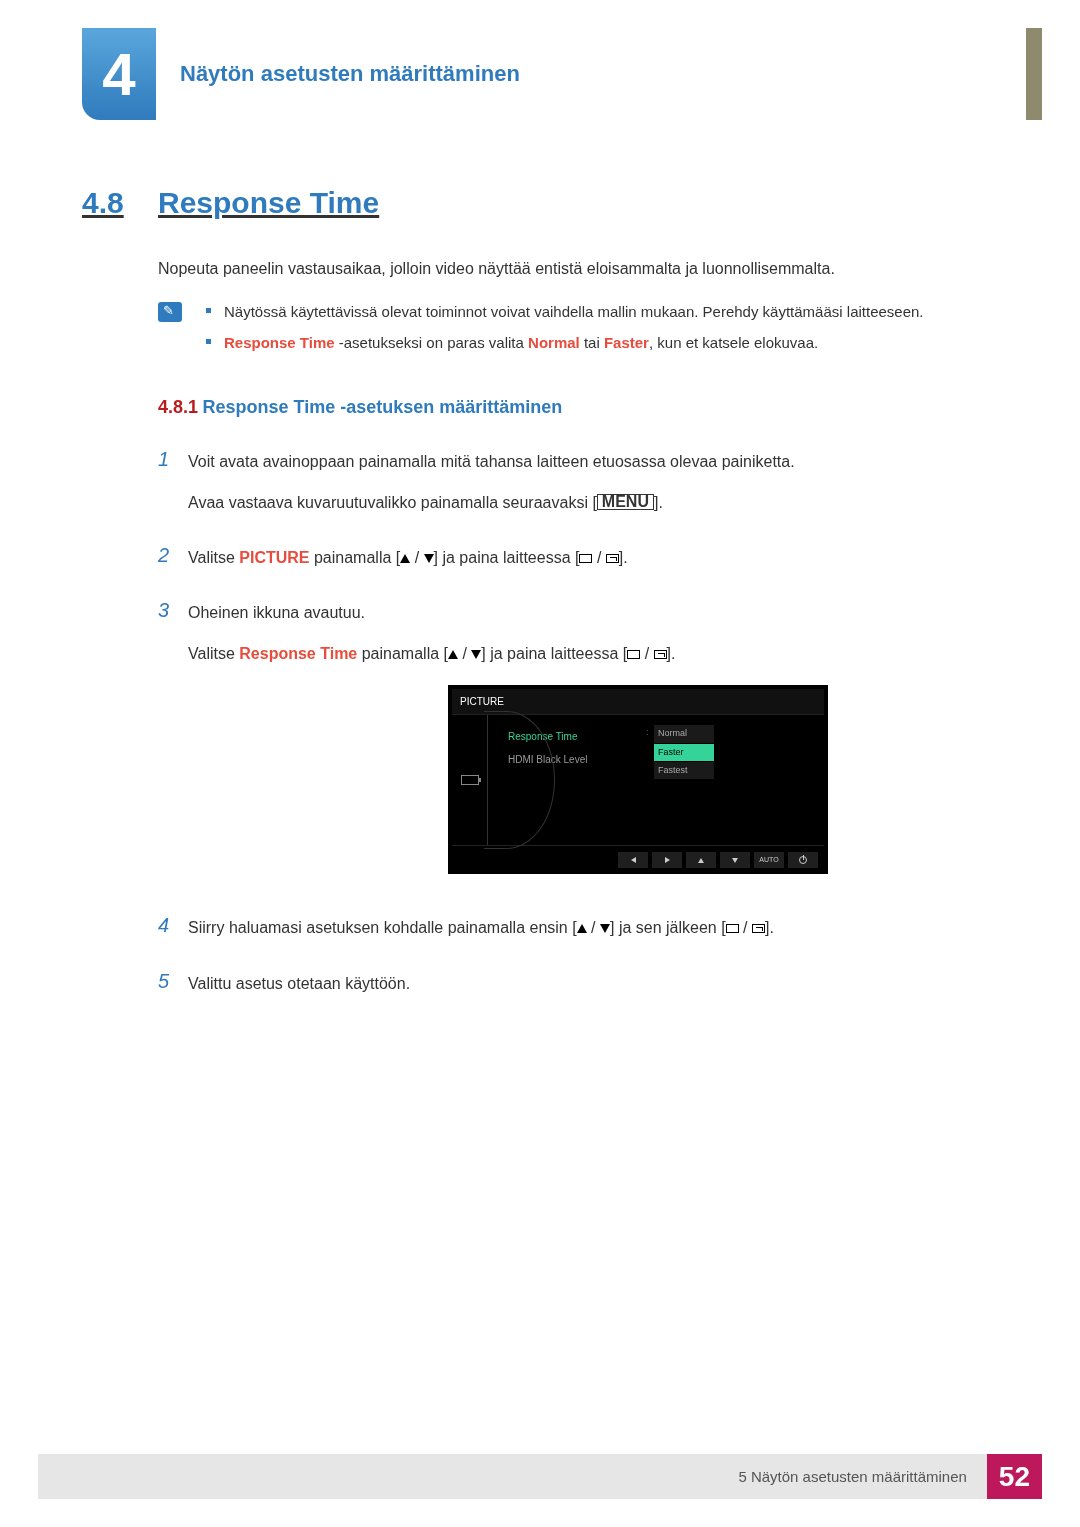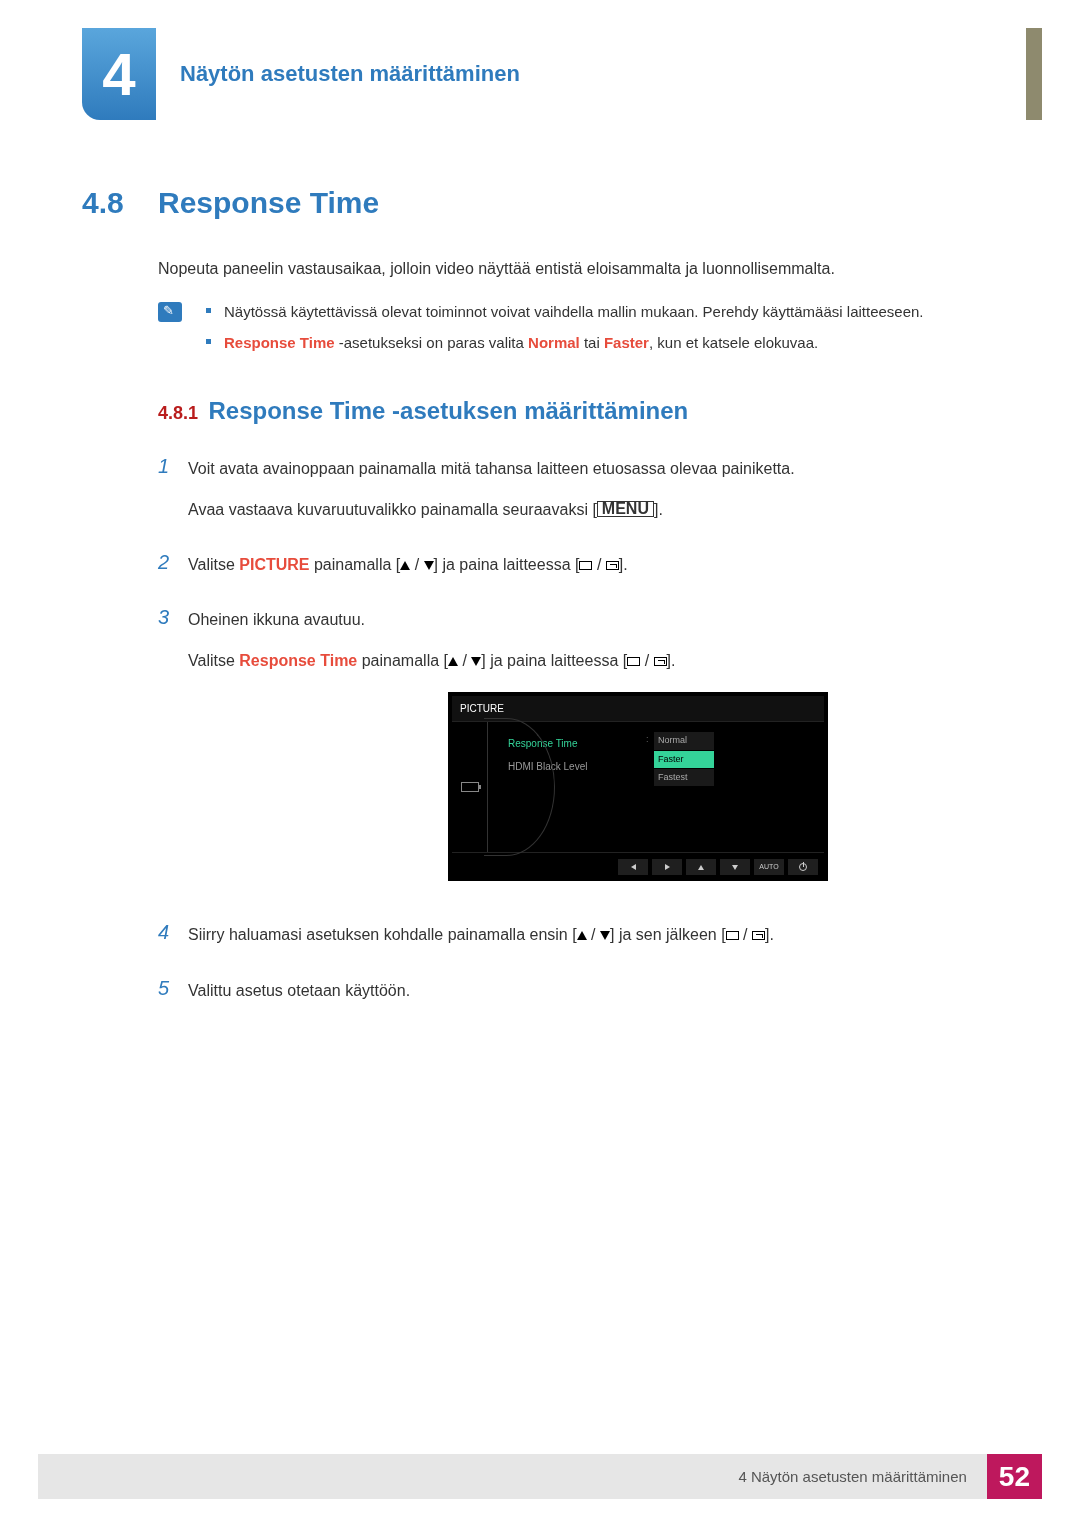--- a/index.html
+++ b/index.html
@@ -43,21 +43,21 @@
     color: #2f7bbd;
     font-size: 22px;
     font-weight: bold;
   }
   .content {
     position: absolute;
     left: 82px;
     top: 186px;
     width: 920px;
   }
-  .section-row { display: flex; align-items: baseline; margin-bottom: 40px; }
+  .section-row { display: flex; align-items: baseline; margin-bottom: 40px; text-decoration: underline; }
   .section-num { color: #2f7bbd; font-size: 30px; font-weight: bold; width: 76px; }
   .section-title { color: #2f7bbd; font-size: 30px; font-weight: bold; }
   .intro { margin-left: 76px; font-size: 16px; color: #333; margin-bottom: 22px; }
   .note-block { display: flex; margin-left: 76px; margin-bottom: 34px; }
   .note-icon {
     width: 24px; height: 20px;
     background: #2f7bbd;
     border-radius: 3px;
     position: relative;
     margin-right: 24px;
@@ -83,21 +83,21 @@
   .bullet-list li::before {
     content: "";
     width: 5px; height: 5px;
     background: #2f7bbd;
     position: absolute;
     left: 0; top: 8px;
   }
   .kw-red { color: #e74c3c; font-weight: bold; }
   .subsection { margin-left: 76px; margin-bottom: 30px; }
   .sub-num { color: #b91c1c; font-weight: bold; font-size: 18px; }
-  .sub-title { color: #2f7bbd; font-weight: bold; font-size: 24px; margin-left: 6px;}
+  .sub-title { color: #2f7bbd; font-weight: bold; font-size: 18px; }
   .steps { margin-left: 76px; }
   .step { display: flex; margin-bottom: 14px; }
   .step-num {
     color: #2f7bbd;
     font-style: italic;
     font-size: 20px;
     width: 30px;
     flex-shrink: 0;
   }
   .step-body { font-size: 16px; line-height: 1.7; }
@@ -350,15 +350,15 @@
       <div class="step-body">
         <p>Valittu asetus otetaan käyttöön.</p>
       </div>
     </div>
 
   </div>
 </div>
 
 <div class="footer">
   <div class="footer-spacer"></div>
-  <div class="footer-text">4 Näytön asetusten määrittäminen</div>
+  <div class="footer-text">5 Näytön asetusten määrittäminen</div>
   <div class="footer-page">52</div>
 </div>
 
 </body></html>

